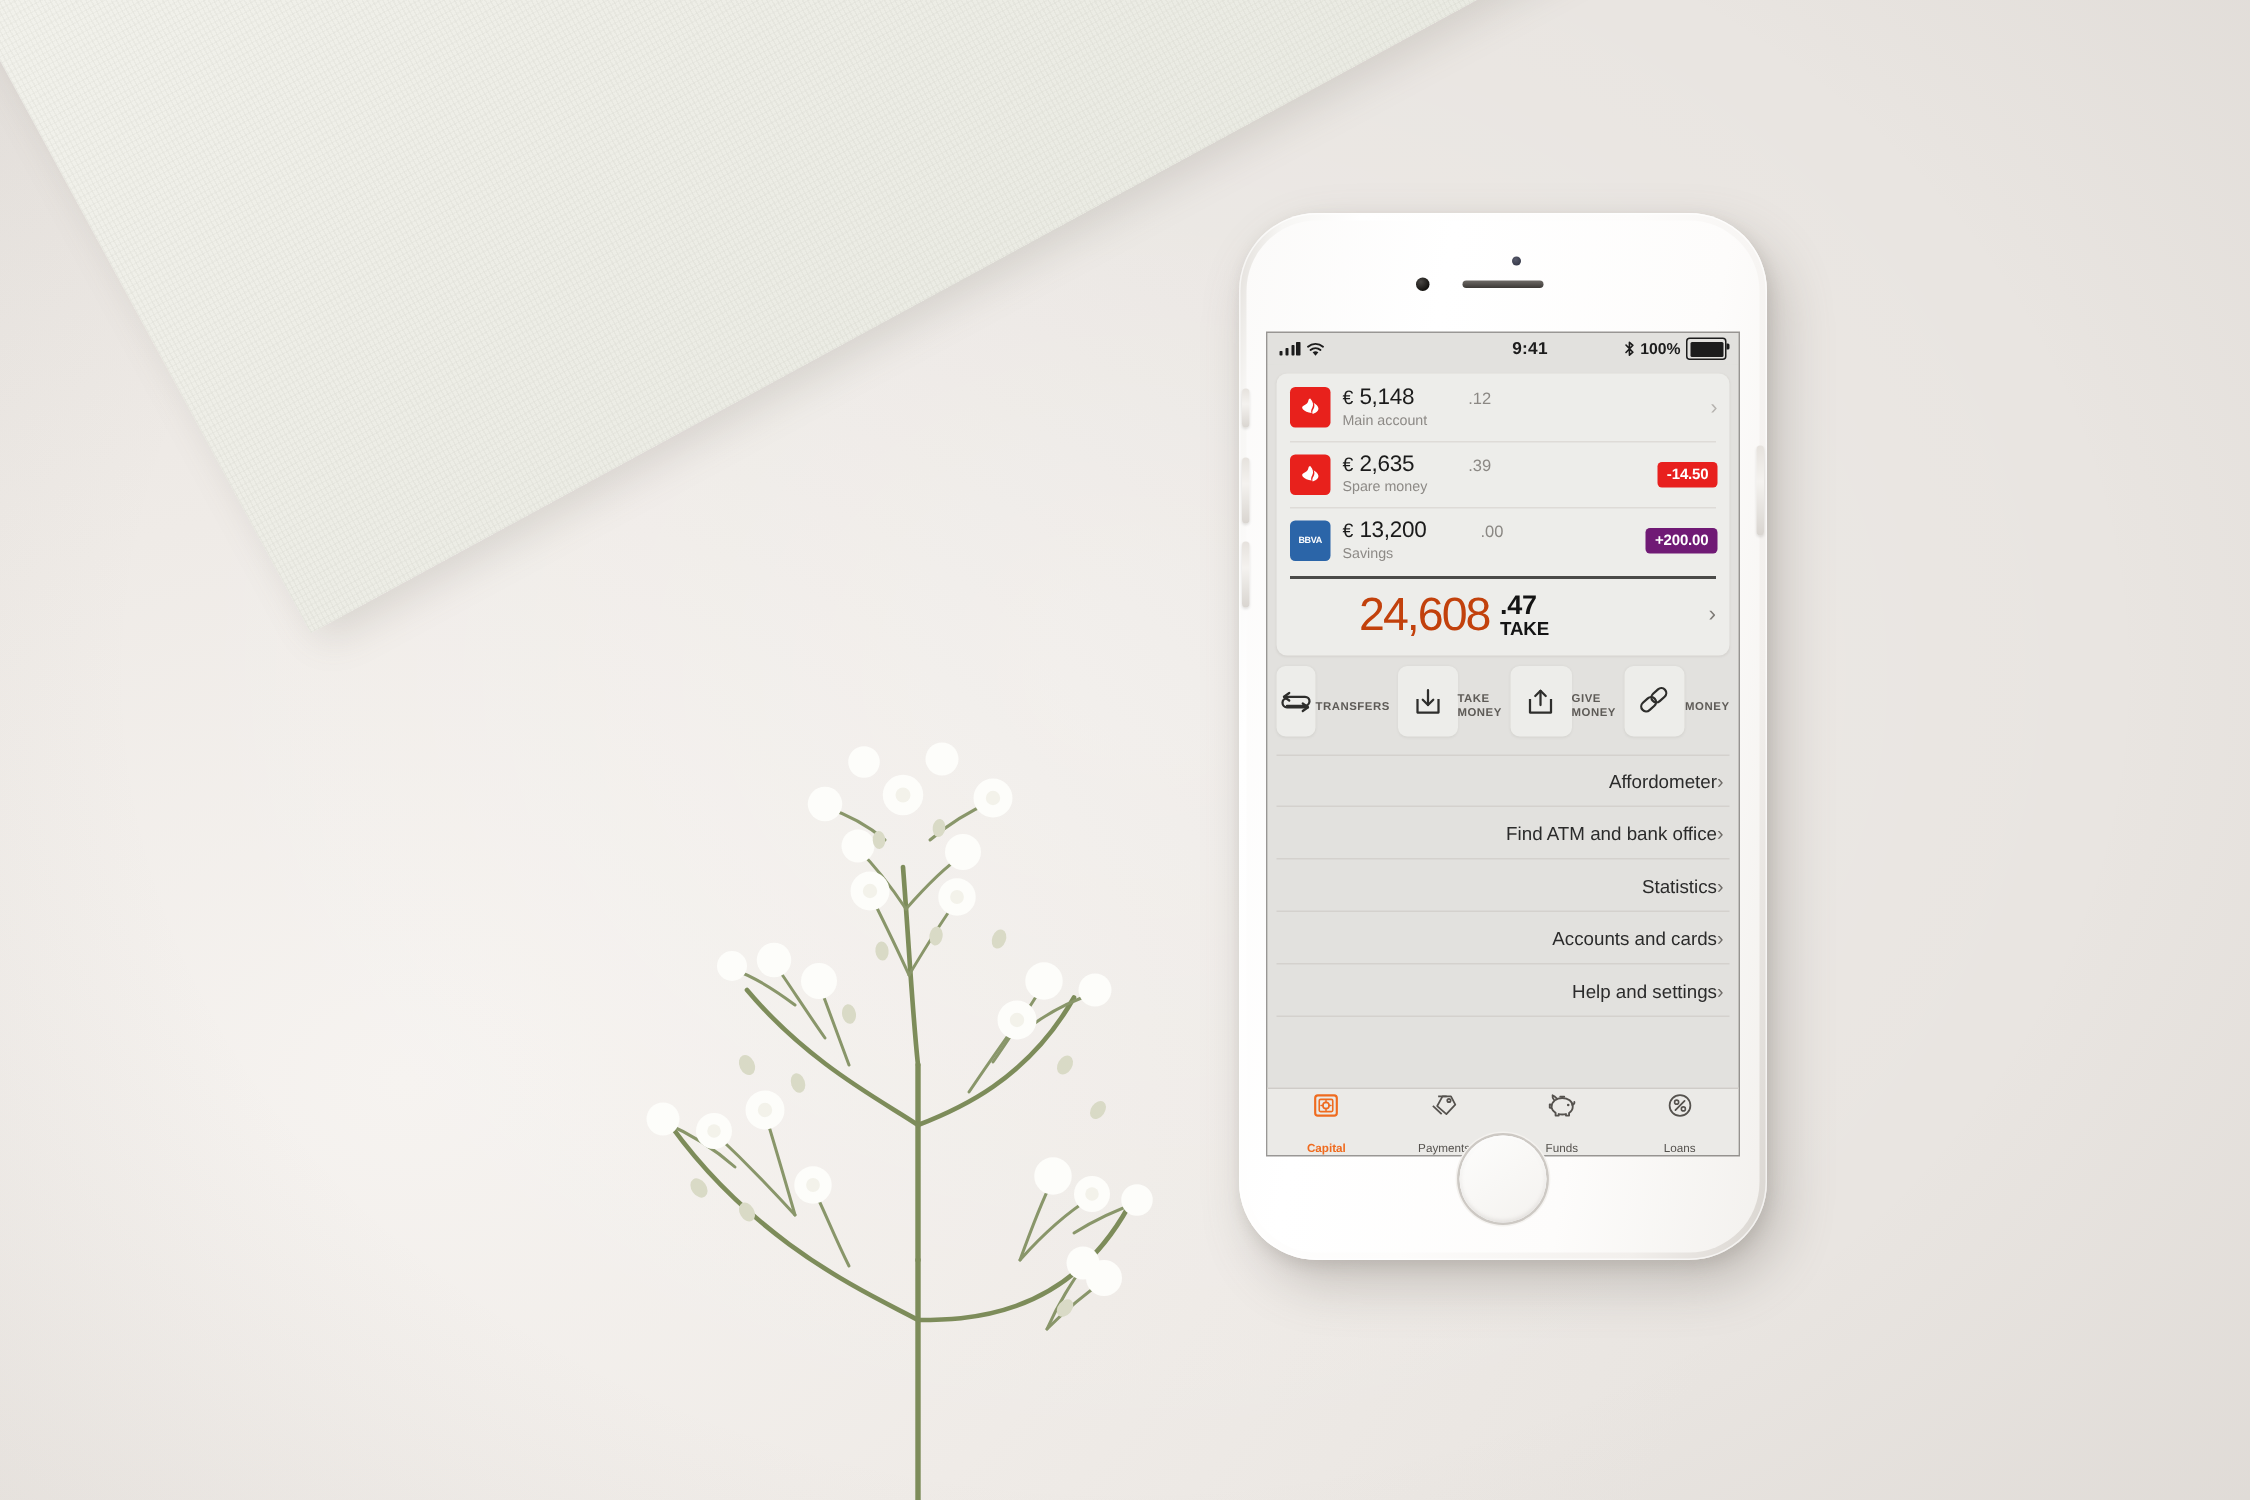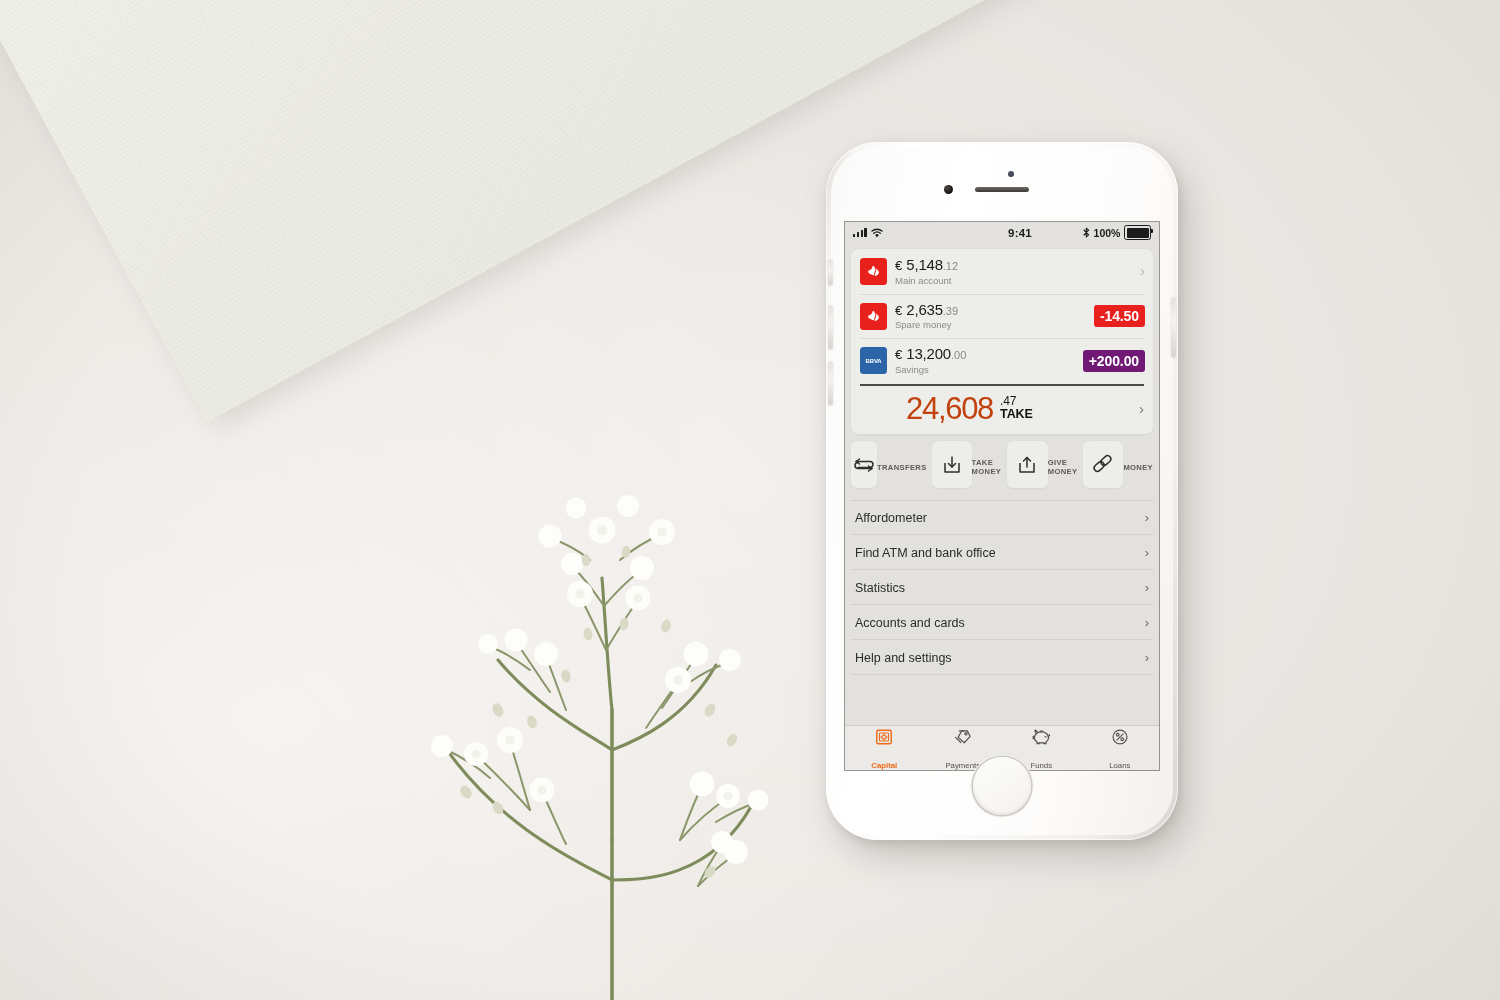--- a/index.html
+++ b/index.html
@@ -137,58 +137,58 @@
   .logo{
     width:27px;height:27px;border-radius:3.5px;flex:0 0 27px;
     display:flex;align-items:center;justify-content:center;
   }
   .logo.santander{background:#e8211c;}
   .logo.bbva{background:#2b65a8;font-size:6px;font-weight:bold;color:#fff;letter-spacing:-.2px;}
   .acct-text{flex:1;min-width:0;line-height:1.05;}
   .acct-amt{color:#1b1b1b;font-size:14.5px;white-space:nowrap;}
   .acct-amt .cur{font-weight:normal;font-size:13px;}
   .acct-amt .whole{font-weight:normal;font-size:15px;letter-spacing:-.2px;}
-  .acct-amt .cents{font-size:11px;color:#8b8884;}
+  .acct-amt .cents{font-size:11px;color:#8b8884;padding-left:36px;}
   .acct-sub{font-size:9.5px;color:#8d8a86;margin-top:2.5px;}
   .badge{
-    font-size:14px;font-weight:bold;color:#fff;border-radius:3px;
+    font-size:10px;font-weight:bold;color:#fff;border-radius:3px;
     padding:3px 6px;white-space:nowrap;letter-spacing:-.1px;
   }
   .badge.neg{background:#e8201e;}
   .badge.pos{background:#701a75;}
   .chev{color:#b6b3af;font-size:14px;line-height:1;padding-left:2px;}
 
   .total-sep{height:1.6px;background:#4a4a48;margin:1px 9px 0 9px;}
   .total-row{
     display:flex;align-items:center;padding:8px 9px 11px 9px;gap:7px;
   }
   .total-num{font-size:31px;font-weight:normal;color:#c2410c;letter-spacing:-1.3px;line-height:.95;margin-left:46px;}
   .total-side{display:flex;flex-direction:column;line-height:1;padding-bottom:1px;}
-  .total-cents{font-size:12px;font-weight:normal;color:#141414;letter-spacing:-.2px;}
+  .total-cents{font-size:18px;font-weight:bold;color:#141414;letter-spacing:-.2px;}
   .total-cur{font-size:12.5px;font-weight:bold;color:#141414;letter-spacing:-.1px;margin-top:1px;}
   .total-chev{margin-left:auto;color:#7e7b77;font-size:15px;}
 
   
   .actions{display:flex;gap:5px;margin-top:7px;}
   .action{
     flex:1;display:flex;flex-direction:row;align-items:center;
   }
   .action-tile{
     width:100%;height:47px;background:#ededea;border-radius:6px;
     display:flex;align-items:center;justify-content:center;
     box-shadow:0 .5px 1.5px rgba(120,115,108,.10);
   }
   .action-label{
     margin-top:5px;font-size:7.6px;letter-spacing:.35px;color:#5e5b57;font-weight:bold;
   }
 
   
   .menu{margin-top:12px;background:transparent;}
   .menu-item{
-    display:flex;align-items:center;padding:10px 4px 10px 4px;position:relative;
+    display:flex;align-items:center;padding:10px 4px 10px 4px;position:relative;text-align:right;
   }
   .menu-item::after{
     content:"";position:absolute;left:0;right:0;bottom:0;height:1px;background:#d4d1cd;
   }
   .menu-item:first-child::before{
     content:"";position:absolute;left:0;right:0;top:0;height:1px;background:#d4d1cd;
   }
   .menu-label{flex:1;font-size:12.5px;color:#2b2b2b;}
   .menu-chev{color:#6f6c68;font-size:13px;}
 

